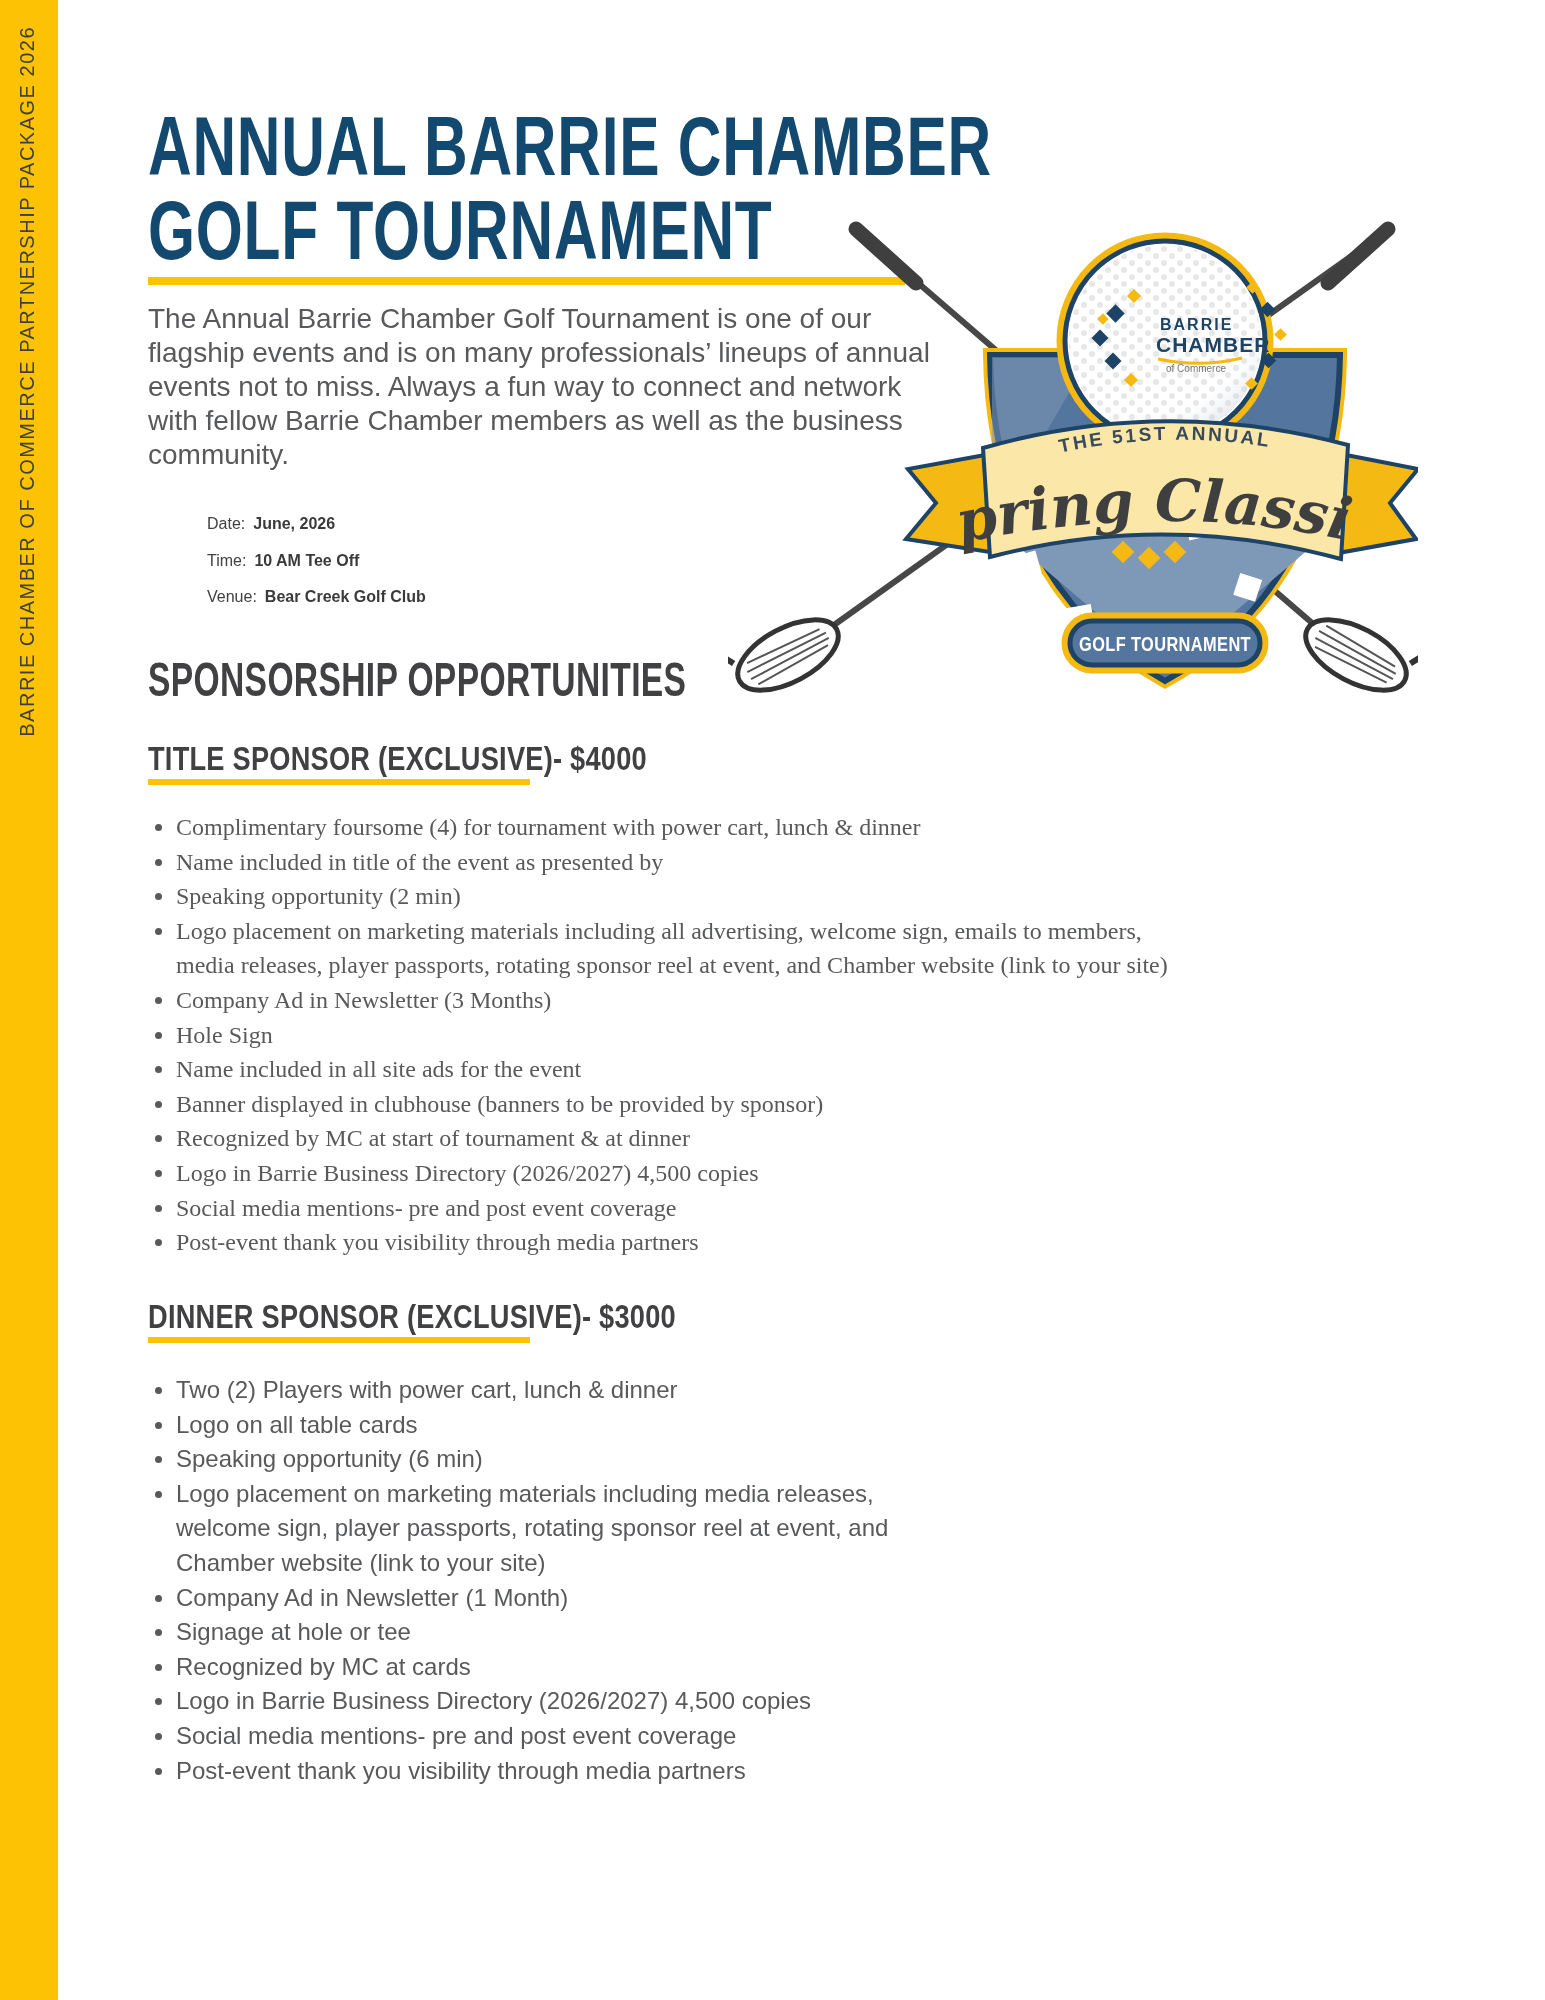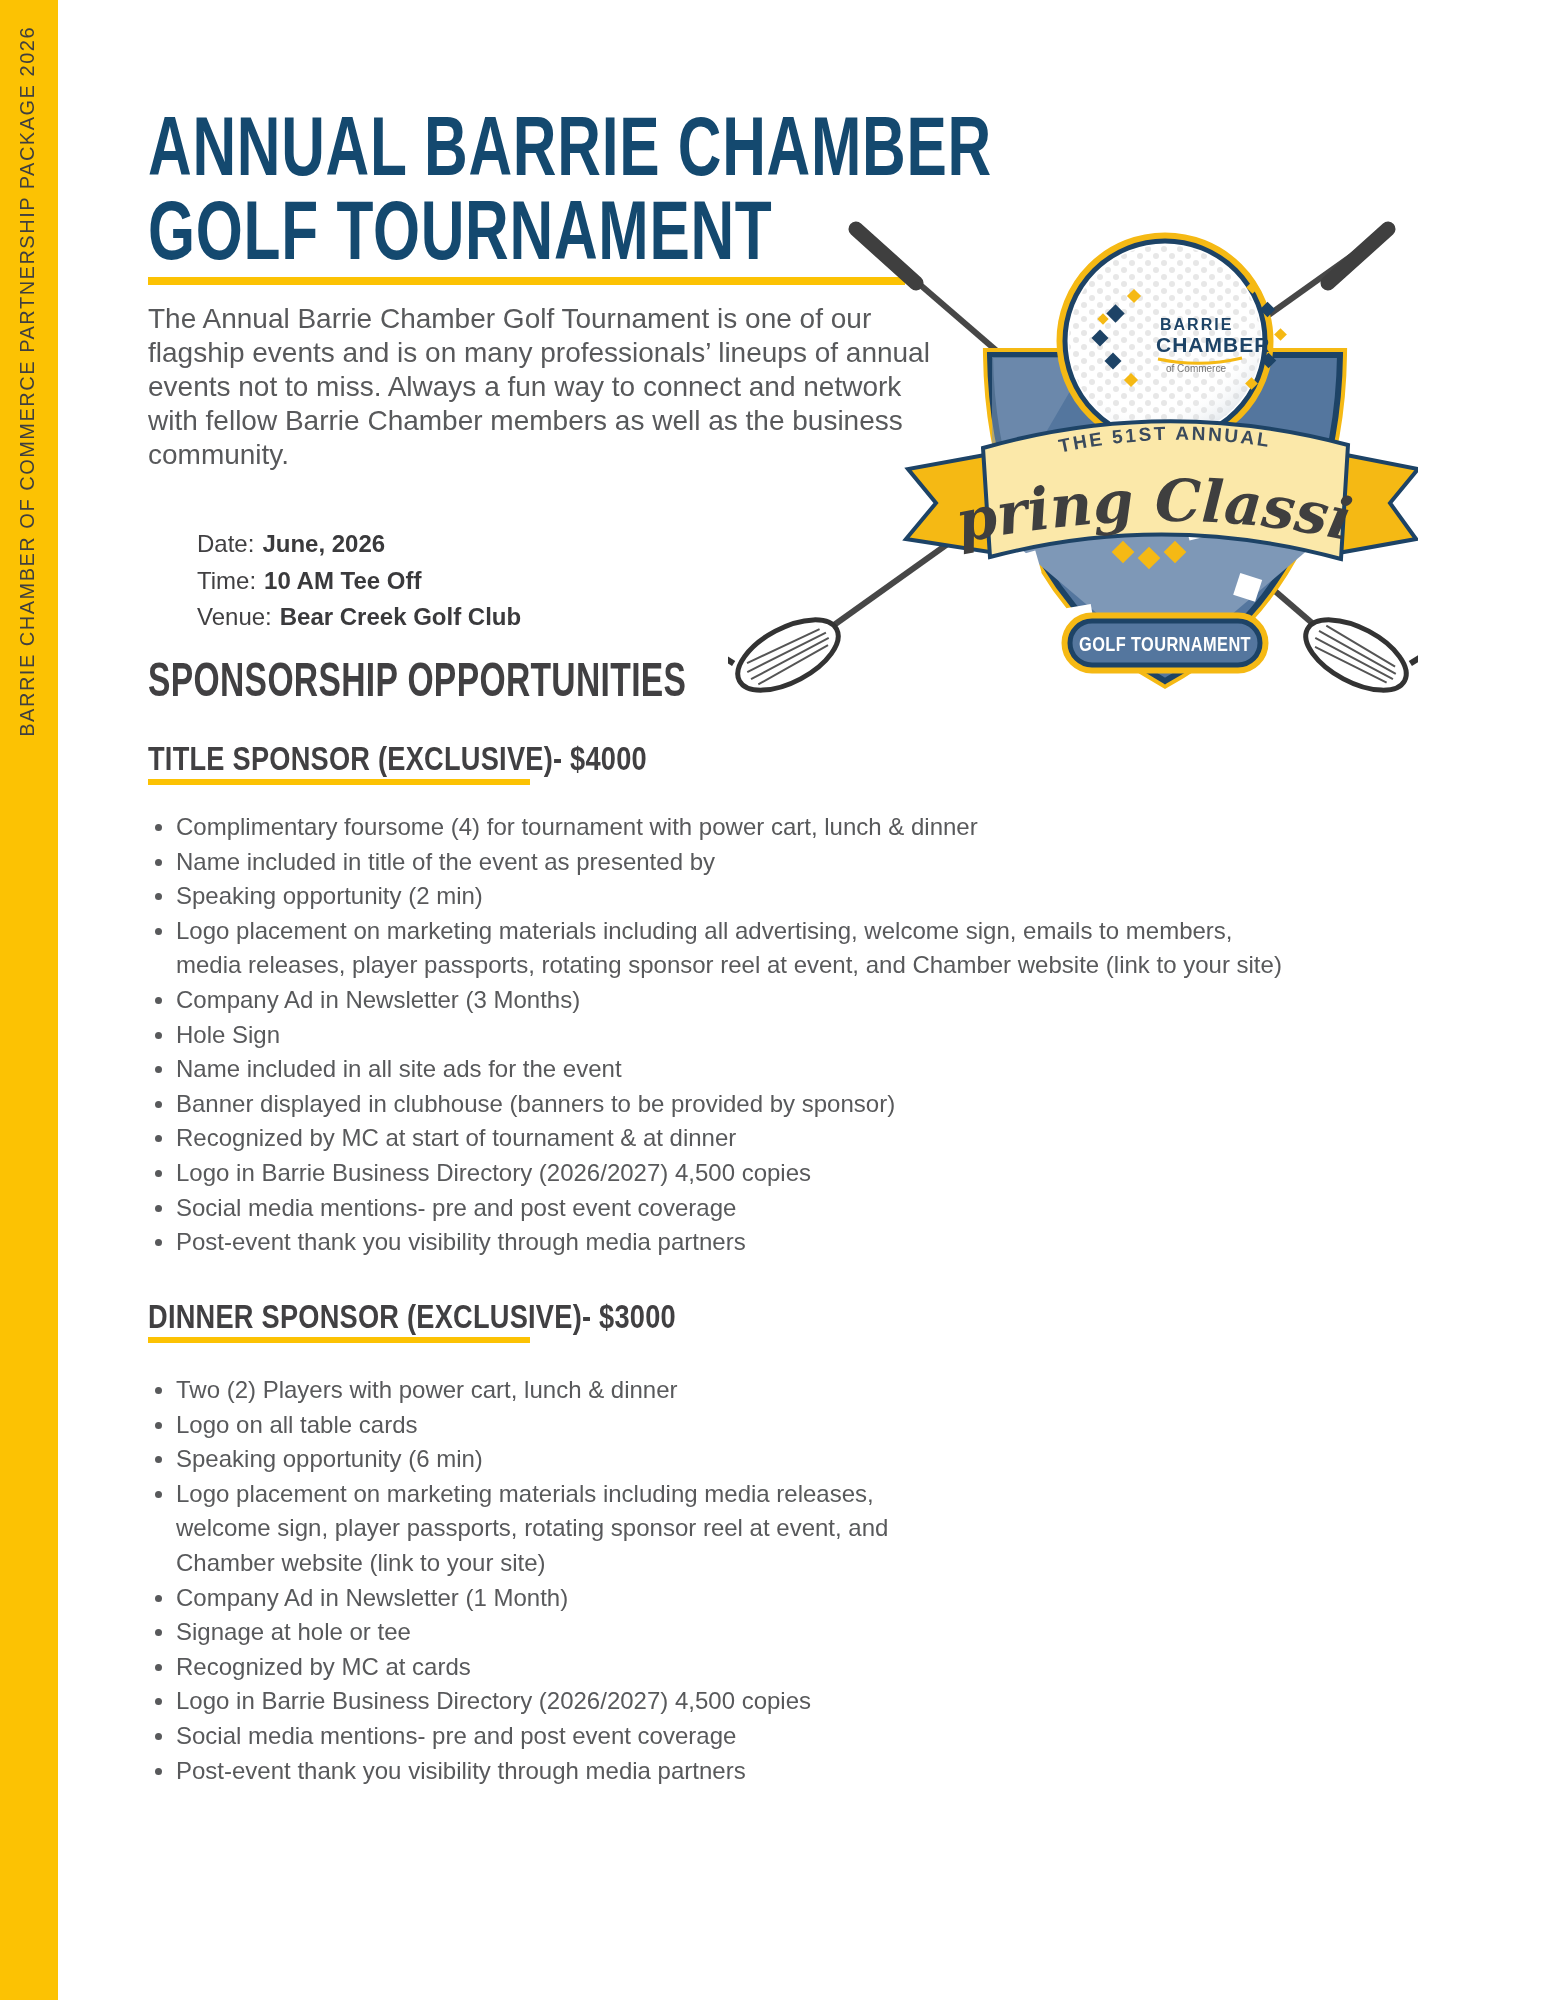--- a/index.html
+++ b/index.html
@@ -21,39 +21,39 @@
     font-size:84px;font-weight:700;line-height:84px;letter-spacing:1px;
     color:#14496F;transform:scaleX(.72);transform-origin:left top;white-space:nowrap;
   }
   .title-underline{position:absolute;left:148px;top:277px;width:757px;height:8px;}
   
   .intro{
     position:absolute;left:148px;top:302px;width:810px;
     font-size:28px;line-height:34px;color:#58595B;
   }
   
-  .details{position:absolute;left:197px;top:506px;font-size:24px;line-height:36.5px;color:#414042;margin-top:20px;}
+  .details{position:absolute;left:207px;top:506px;font-size:16px;line-height:36.5px;color:#414042;}
   .detail-row .dlabel{margin-right:8px;}
   .detail-row .dvalue{font-weight:700;color:#3A3A3C;}
   
   .h2{
     position:absolute;left:148px;top:656px;
     font-size:48px;font-weight:700;color:#414042;letter-spacing:.5px;
     transform:scaleX(.7);transform-origin:left top;white-space:nowrap;line-height:1;
   }
   .h3{
     position:absolute;left:148px;
     font-size:34px;font-weight:700;color:#414042;letter-spacing:.3px;
     transform:scaleX(.8);transform-origin:left top;white-space:nowrap;line-height:1;
   }
   .h3a{top:741px;}
   .h3b{top:1299px;}
   .gold{background:#FCC203;}
   .h3-underline{position:absolute;left:148px;width:382px;height:6px;}
-  .ul1{top:810px;}
+  .ul1{top:810px;font-family:Liberation Serif, serif;}
   .ul2{top:1373px;}
   .bullets{
     position:absolute;left:148px;width:1270px;margin:0;padding:0;list-style:none;
     font-size:24px;line-height:34.6px;color:#58595B;
   }
   .bullets li{display:flex;align-items:flex-start;}
   .bullets .dot{flex:none;width:7px;height:7px;border-radius:50%;background:#58595B;margin:14px 14px 0 7px;}
   .bullets .li-text{flex:1;}
   
   .logo{position:absolute;left:728px;top:203px;width:690px;height:505px;}

